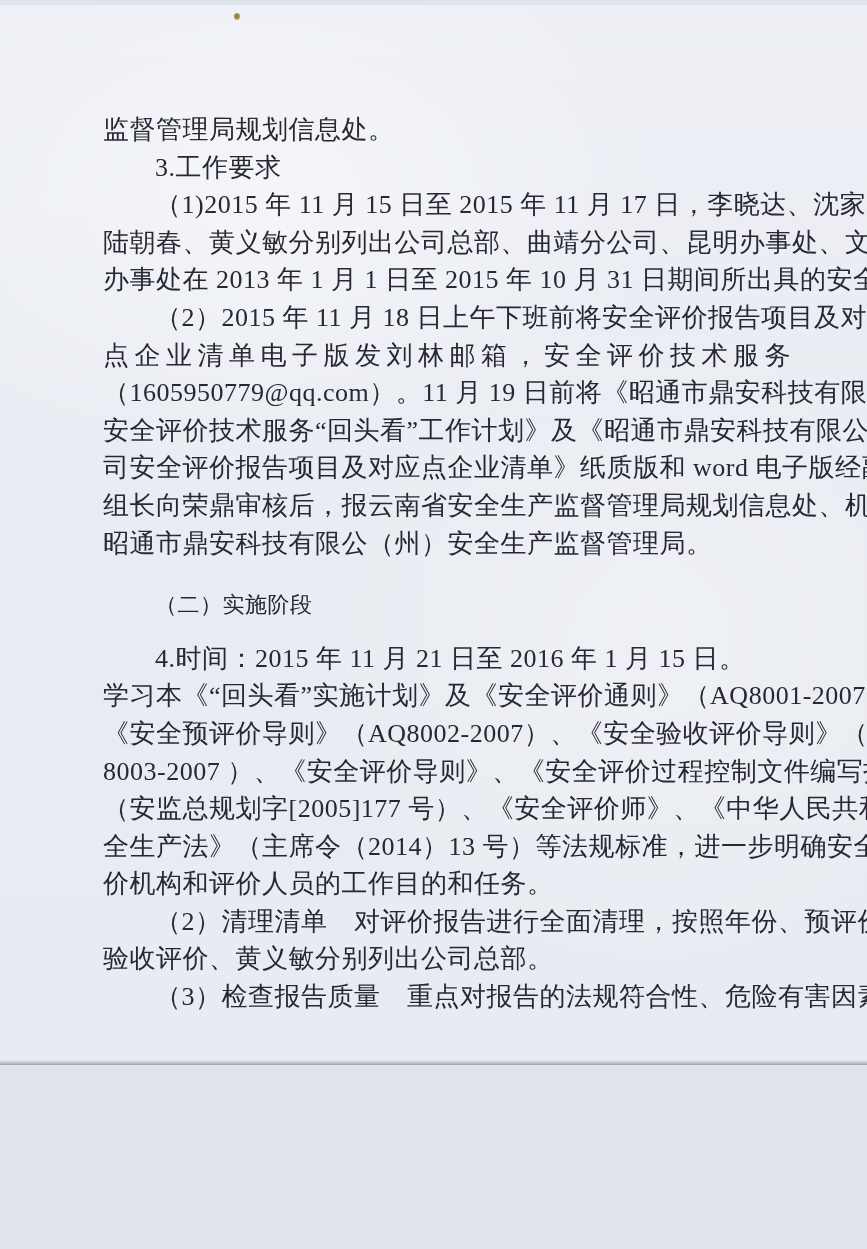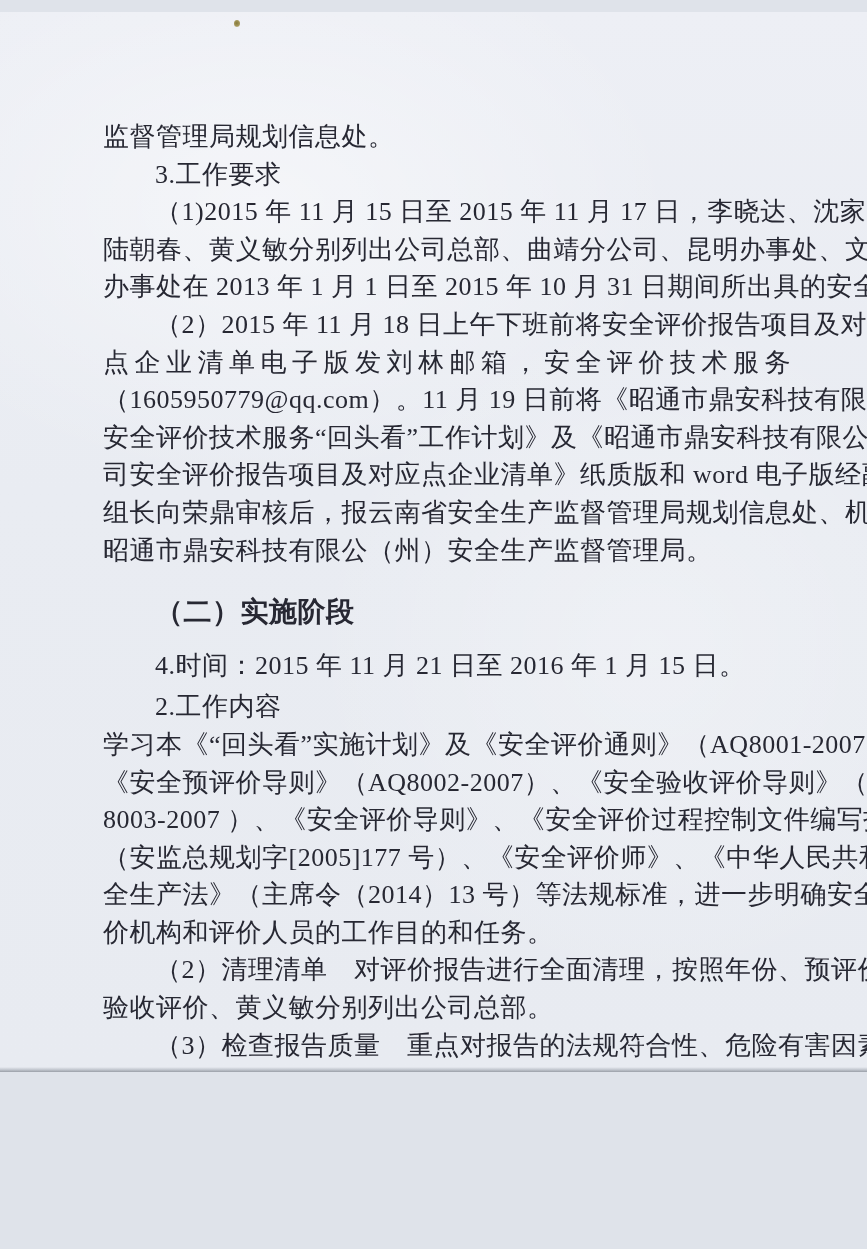--- a/index.html
+++ b/index.html
@@ -5,21 +5,21 @@
   html, body {
     margin: 0;
     padding: 0;
     background: #dfe3ea;
     font-family: "Liberation Serif", "DejaVu Serif", serif;
   }
   .page {
     position: relative;
     width: 867px;
     height: 1060px;
-    margin: 12px auto;
+    margin: 5px auto;
     overflow: hidden;
     color: #272833;
     background-color: #eaedf3;
     background-image:
       radial-gradient(ellipse 600px 400px at 30% 18%, rgba(255,255,255,0.45), rgba(255,255,255,0) 70%),
       radial-gradient(ellipse 500px 500px at 75% 60%, rgba(255,255,255,0.25), rgba(255,255,255,0) 70%),
       linear-gradient(180deg, #edeff5 0%, #e9ecf2 45%, #e8ebf1 100%);
   }
   .content {
     position: absolute;
@@ -32,22 +32,22 @@
     line-height: 37.6px;
     height: 37.6px;
     white-space: nowrap;
     letter-spacing: 0.5px;
   }
   .indent { padding-left: 52px; }
   .bold { font-weight: normal; }
   .spread { letter-spacing: 5.5px; }
   .stage-heading {
     margin-top: 24px;
-    font-size: 28px;
-    font-weight: bold;
+    font-size: 22px;
+    font-weight: normal;
   }
   .time-line { margin-top: 16px; }
   .content-heading { margin-top: 4px; }
   .page-number {
     position: absolute;
     top: 1158px;
     left: 0;
     width: 100%;
     text-align: center;
     font-size: 22px;
@@ -96,21 +96,20 @@
     <div class="line">司安全评价报告项目及对应点企业清单》纸质版和 word 电子版经副</div>
     <div class="line">组长向荣鼎审核后，报云南省安全生产监督管理局规划信息处、机构</div>
     <div class="line">昭通市鼎安科技有限公（州）安全生产监督管理局。</div>
 
     <div class="line indent stage-heading">（二）实施阶段</div>
 
     <div class="line indent time-line">
       <span class="bold">4.时间：</span><span>2015 年 11 月 21 日至 2016 年 1 月 15 日。</span>
     </div>
 
-    <div class="line indent bold content-heading">2.工作内容</div>
 
     <div class="line">学习本《“回头看”实施计划》及《安全评价通则》（AQ8001-2007）、</div>
     <div class="line">《安全预评价导则》（AQ8002-2007）、《安全验收评价导则》（AQ</div>
     <div class="line">8003-2007 ）、《安全评价导则》、《安全评价过程控制文件编写指南》</div>
     <div class="line">（安监总规划字[2005]177 号）、《安全评价师》、《中华人民共和国安</div>
     <div class="line">全生产法》（主席令（2014）13 号）等法规标准，进一步明确安全评</div>
     <div class="line">价机构和评价人员的工作目的和任务。</div>
 
     <div class="line indent">（2）清理清单　对评价报告进行全面清理，按照年份、预评价、</div>
     <div class="line">验收评价、黄义敏分别列出公司总部。</div>

